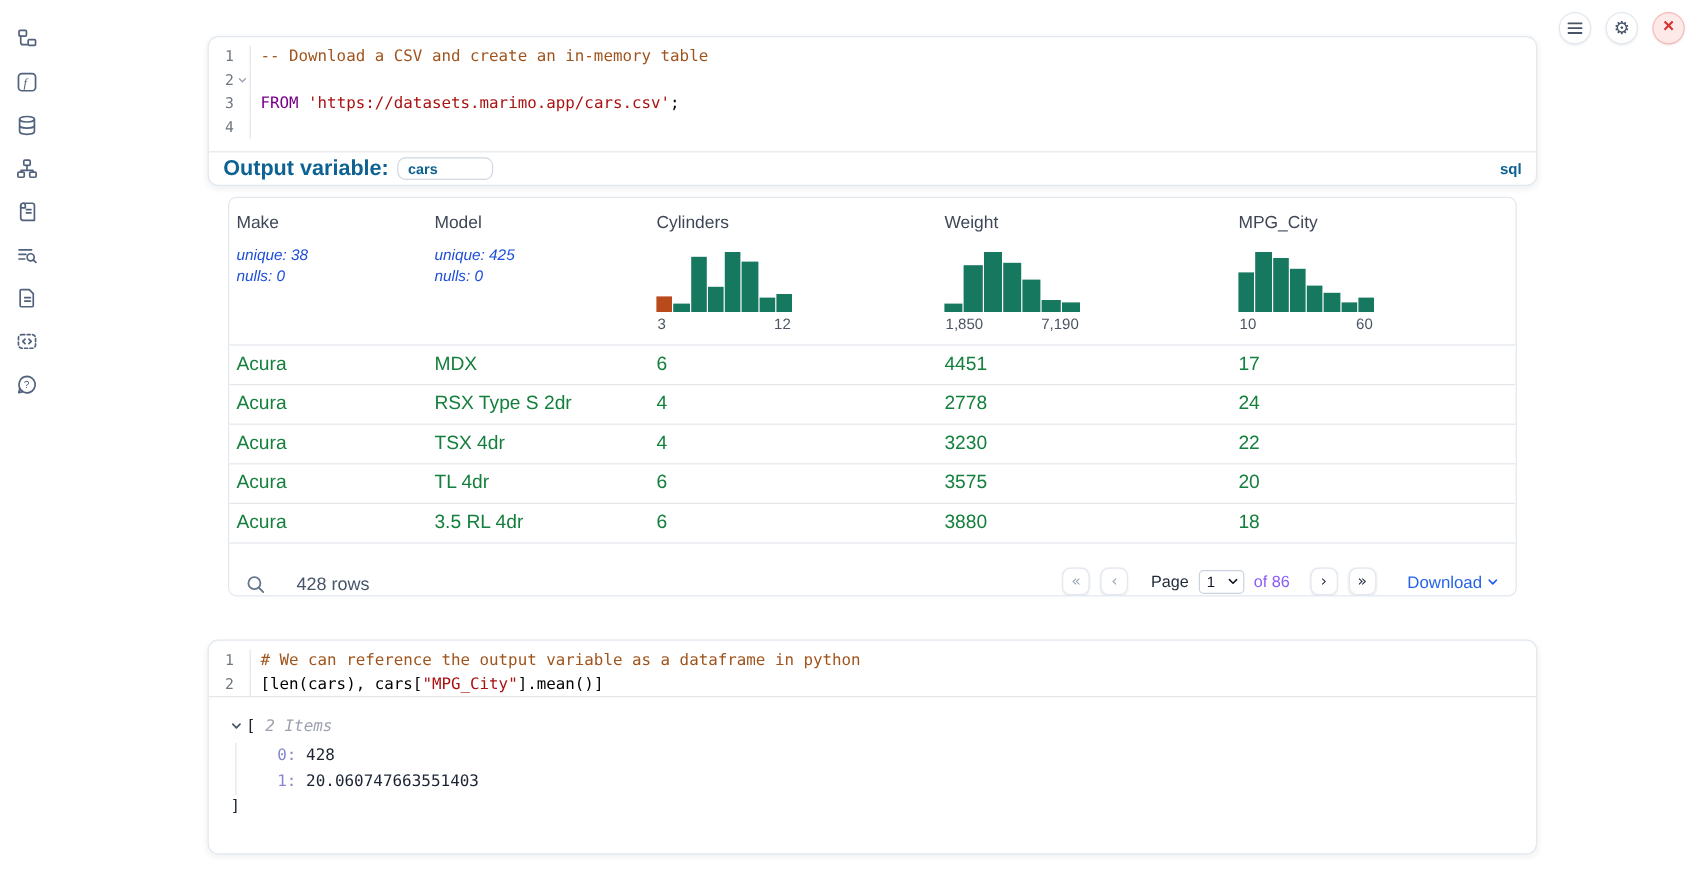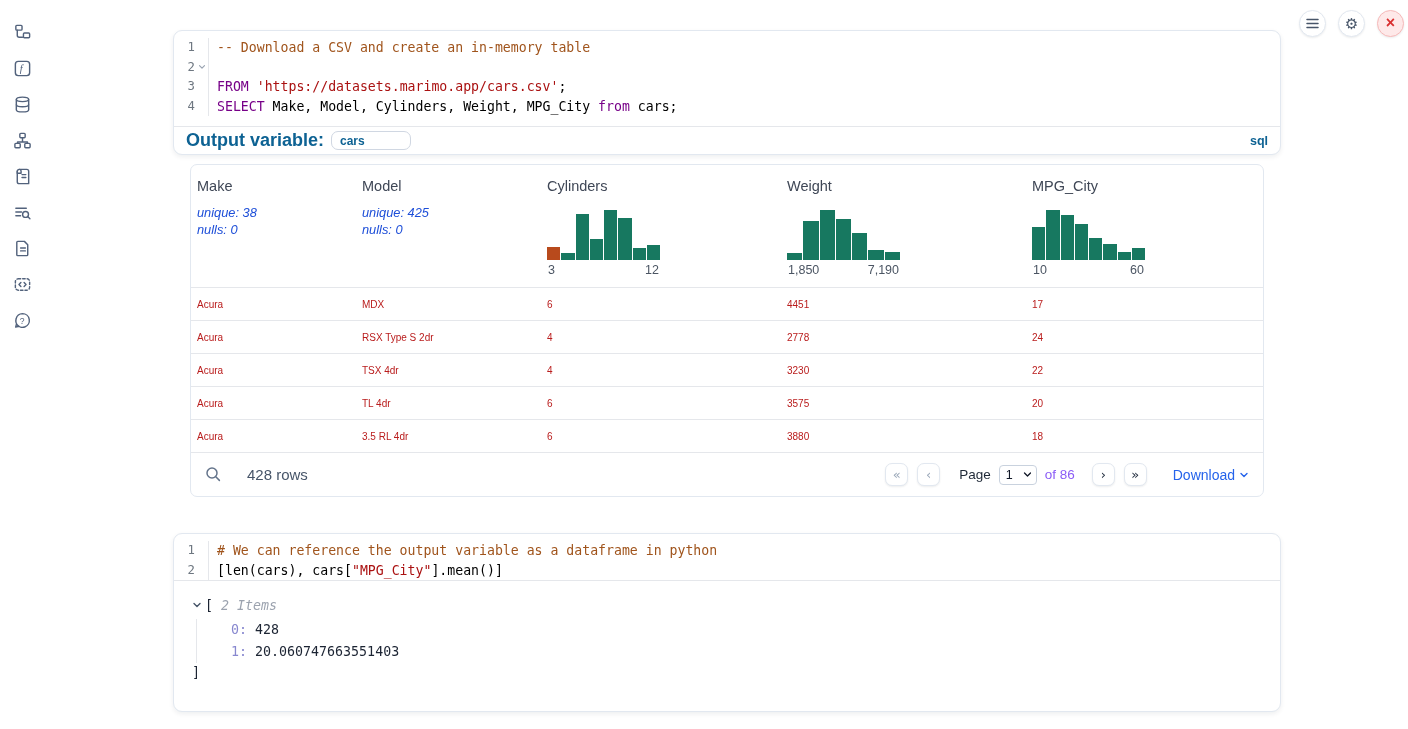--- a/index.html
+++ b/index.html
@@ -76,23 +76,23 @@
   .t-head { height:122px; flex:none; }
   .t-head .t-cell { padding-top:13px; }
   .col-label { font-size:14.5px; color:#3f4756; }
   .col-stats { margin-top:11px; font-size:12.8px; color:#1d4ed8; line-height:16.5px;font-style:italic; }
   .hist { margin-top:14px; width:113px; }
   .hist-bars { height:52px; display:flex; align-items:flex-end; gap:1px; }
   .hist-bars .bar { flex:1; min-height:2px; }
   .hist-labels { display:flex; justify-content:space-between; margin-top:3px;
     font-size:12.5px; color:#4b5563; padding:0 1px; }
   .t-row.data { border-top:1px solid #e5e7eb; height:33px; align-items:center;
-    font-size:10px; color:#b91c1c; }
+    font-size:16px; color:#15803d; }
   .t-footer { margin-top:auto; border-top:1px solid #e5e7eb; height:44px; flex:none;
-    display:flex; align-items:center; justify-content:space-between; padding:0 14px; }
+    display:flex; align-items:flex-end; justify-content:space-between; padding:0 14px; }
   .tf-left { display:flex; align-items:center; gap:25px; color:#475569; font-size:15px; }
   .tf-right { display:flex; align-items:center; }
   .pg-btn {
     width:23px; height:23px; border:1px solid #e2e8f0; border-radius:7px; background:#fff;
     box-shadow:0 1px 2px rgba(15,23,42,.08); cursor:pointer;
     display:flex; align-items:center; justify-content:center;
     font-size:13px; color:#1e293b; font-family:"DejaVu Sans",sans-serif;
   }
   .pg-btn.disabled { color:#9aa7b8; }
   .pg-gap { margin-left:9px; }
@@ -222,21 +222,20 @@
           <span class="ln">3</span>
           <span class="fold"></span>
         </span>
         <span class="code-text"><span class="tok-keyword">FROM</span><span class="tok-plain"> </span><span class="tok-string">'https://datasets.marimo.app/cars.csv'</span><span class="tok-plain">;</span></span>
       </div>
       <div class="code-line">
         <span class="gutter">
           <span class="ln">4</span>
           <span class="fold"></span>
         </span>
-        <span class="code-text"><span class="tok-keyword">SELECT</span><span class="tok-plain"> Make, Model, Cylinders, Weight, MPG_City </span><span class="tok-keyword">from</span><span class="tok-plain"> cars;</span></span>
       </div>
     </div>
   <div class="cell-footer">
     <div class="ov">
       <span class="ov-label">Output variable:</span>
       <input class="ov-input" value="cars" style="">
     </div>
     <span class="lang-badge">sql</span>
   </div>
 </section>

